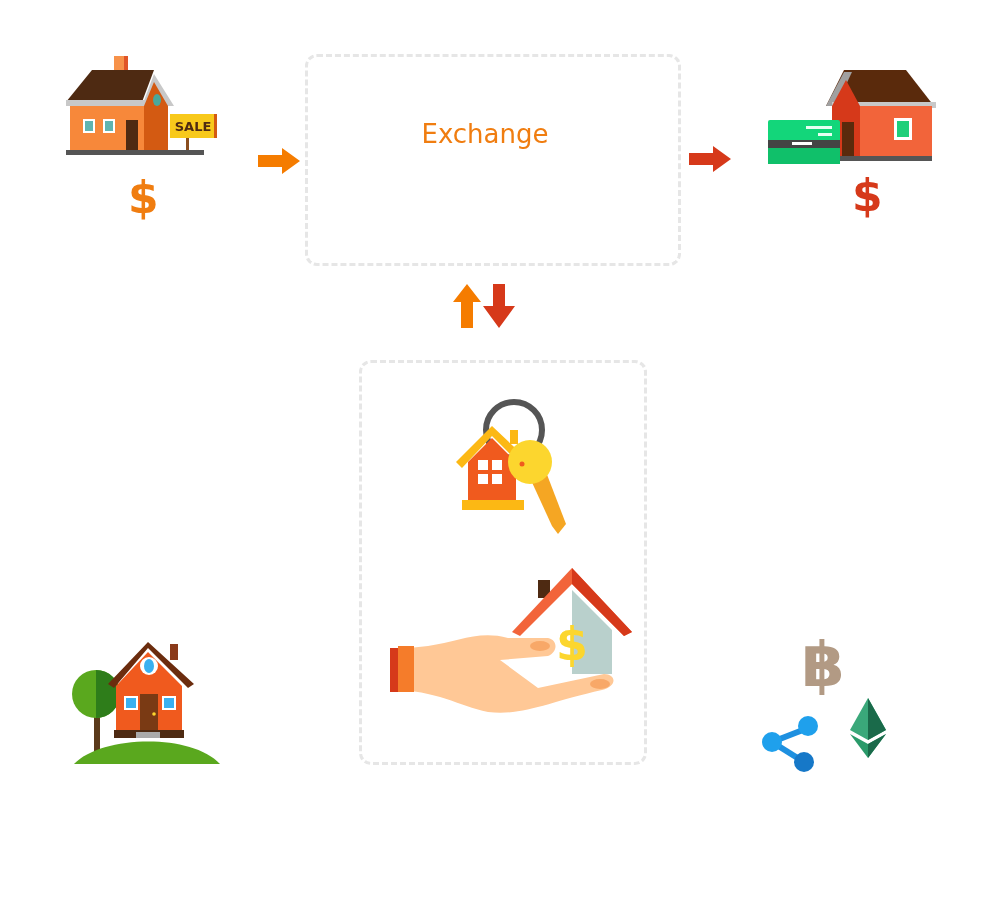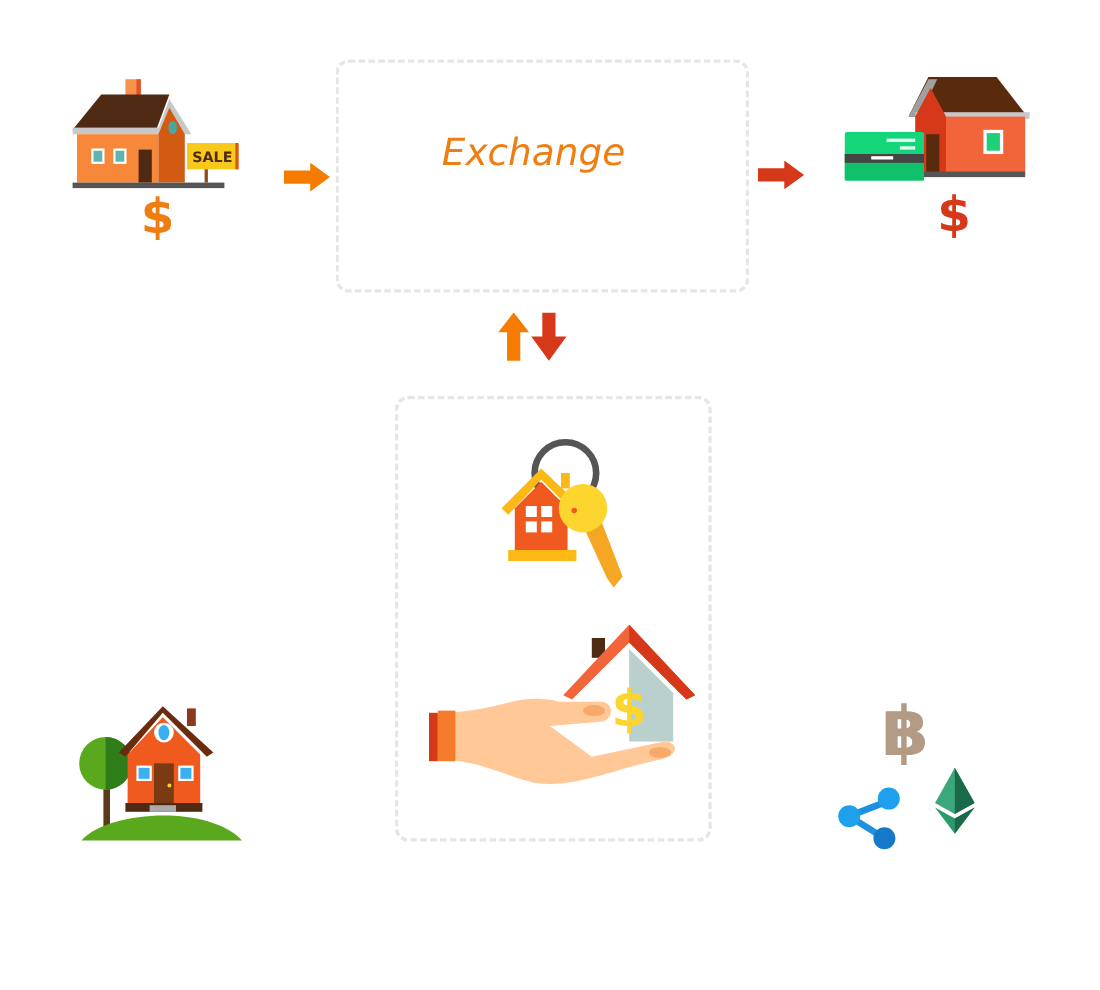--- a/index.html
+++ b/index.html
@@ -1,29 +1,29 @@
 <!DOCTYPE html>
 <html><head>
 <meta charset="utf-8">
 <style>
   html, body { margin: 0; padding: 0; background: #ffffff; }
   body { width: 1000px; height: 900px; position: relative; overflow: hidden;
          font-family: "Liberation Sans", sans-serif; }
   .abs { position: absolute; }
   .dash-box { position: absolute; border: 3px dashed #e6e6e6; border-radius: 12px; box-sizing: border-box; }
   .exchange-label { position: absolute; left: 0; right: 16px; top: 62px; text-align: center;
-                    font-size: 34px; color: #f07d10; font-family: "DejaVu Sans", sans-serif; font-style: italic; }
+                    font-size: 26px; color: #f07d10; font-family: "DejaVu Sans", sans-serif; }
   .dollar { position: absolute; font-size: 44px; font-weight: bold;
             font-family: "DejaVu Sans", sans-serif; line-height: 1; }
   svg { display: block; }
 </style>
 </head>
 <body>
 
-<div class="abs" style="left:62px;top:68px;width:160px;height:106px;">
+<div class="abs" style="left:62px;top:52px;width:160px;height:106px;">
   <svg width="160" height="106" viewBox="0 0 160 106">
     <rect x="52" y="4" width="14" height="16" fill="#f7924a"></rect>
     <rect x="62" y="4" width="4" height="16" fill="#e05528"></rect>
     <polygon points="4,50 30,18 92,18 80,50" fill="#4e2a12"></polygon>
     <rect x="4" y="48" width="80" height="6" fill="#c8c8c8"></rect>
     <polygon points="80,54 92,22 112,54" fill="#c8c8c8"></polygon>
     <rect x="8" y="54" width="74" height="44" fill="#f7883a"></rect>
     <polygon points="82,98 82,54 92,30 106,54 106,98" fill="#d35a12"></polygon>
     <ellipse cx="95" cy="48" rx="4" ry="6" fill="#4aa89a"></ellipse>
     <rect x="22" y="68" width="10" height="12" fill="#5fb4b0" stroke="#fff" stroke-width="2"></rect>

